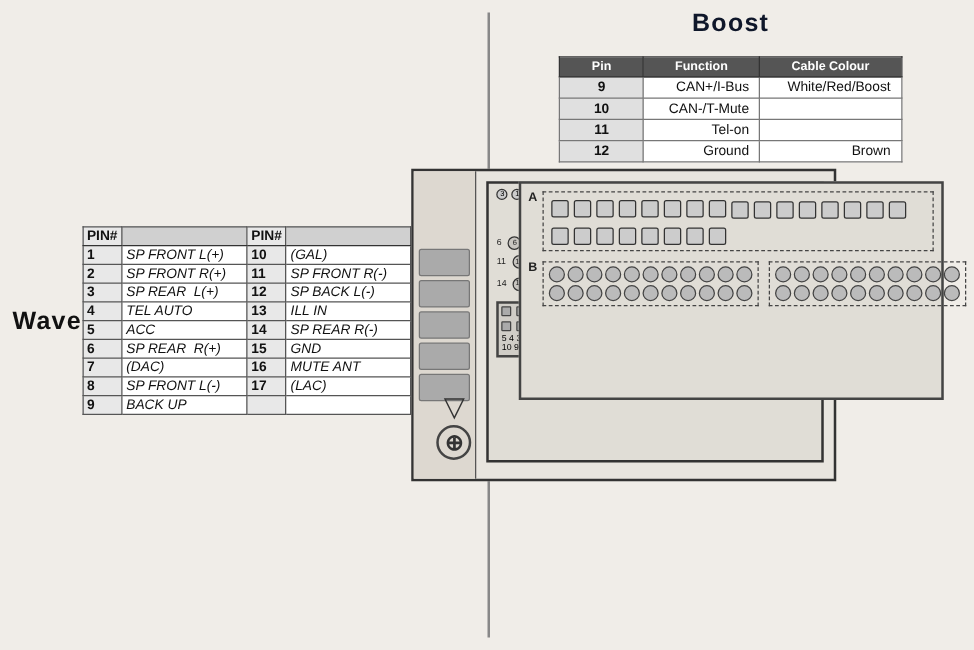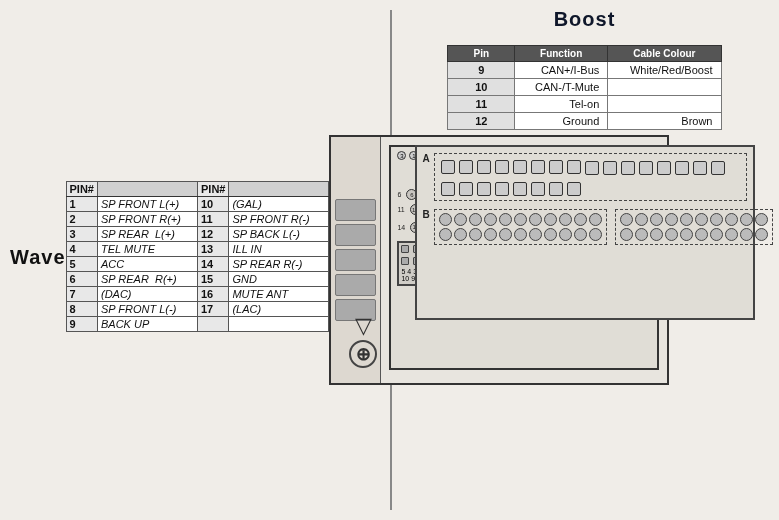--- a/index.html
+++ b/index.html
@@ -364,21 +364,21 @@
       <td class="func">SP FRONT R(-)</td>
     </tr>
     <tr>
       <td class="pin-num">3</td>
       <td class="func">SP REAR &nbsp;L(+)</td>
       <td class="pin-num">12</td>
       <td class="func">SP BACK L(-)</td>
     </tr>
     <tr>
       <td class="pin-num">4</td>
-      <td class="func">TEL MUTE</td>
+      <td class="func">TEL AUTO</td>
       <td class="pin-num">13</td>
       <td class="func">ILL IN</td>
     </tr>
     <tr>
       <td class="pin-num">5</td>
       <td class="func">ACC</td>
       <td class="pin-num">14</td>
       <td class="func">SP REAR R(-)</td>
     </tr>
     <tr>

